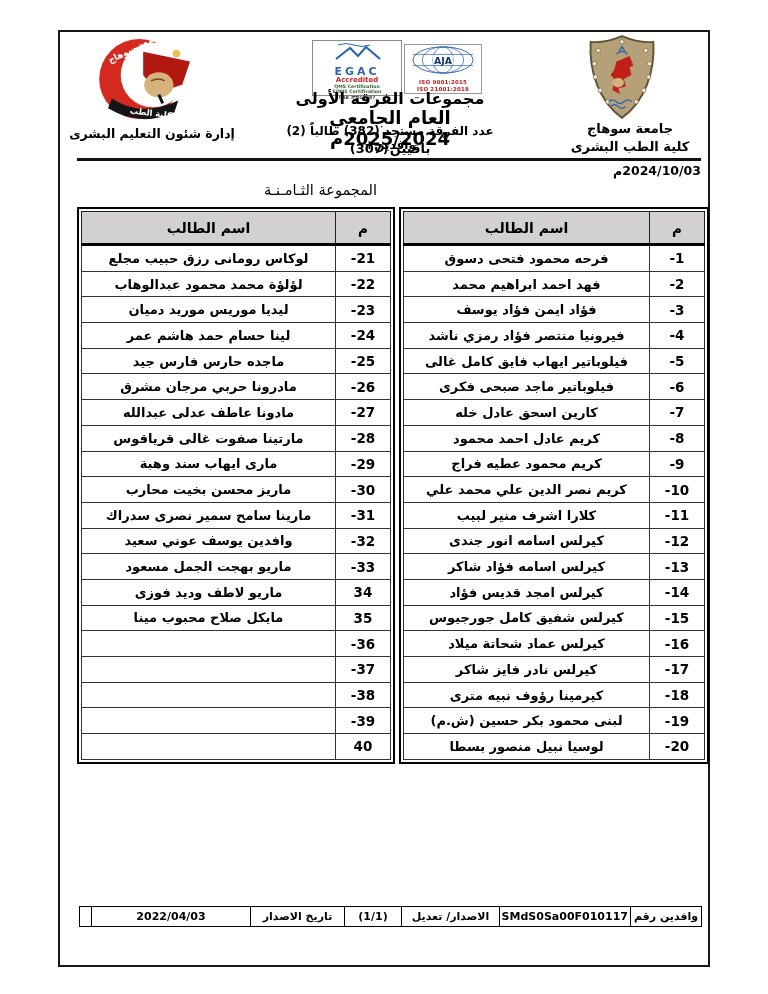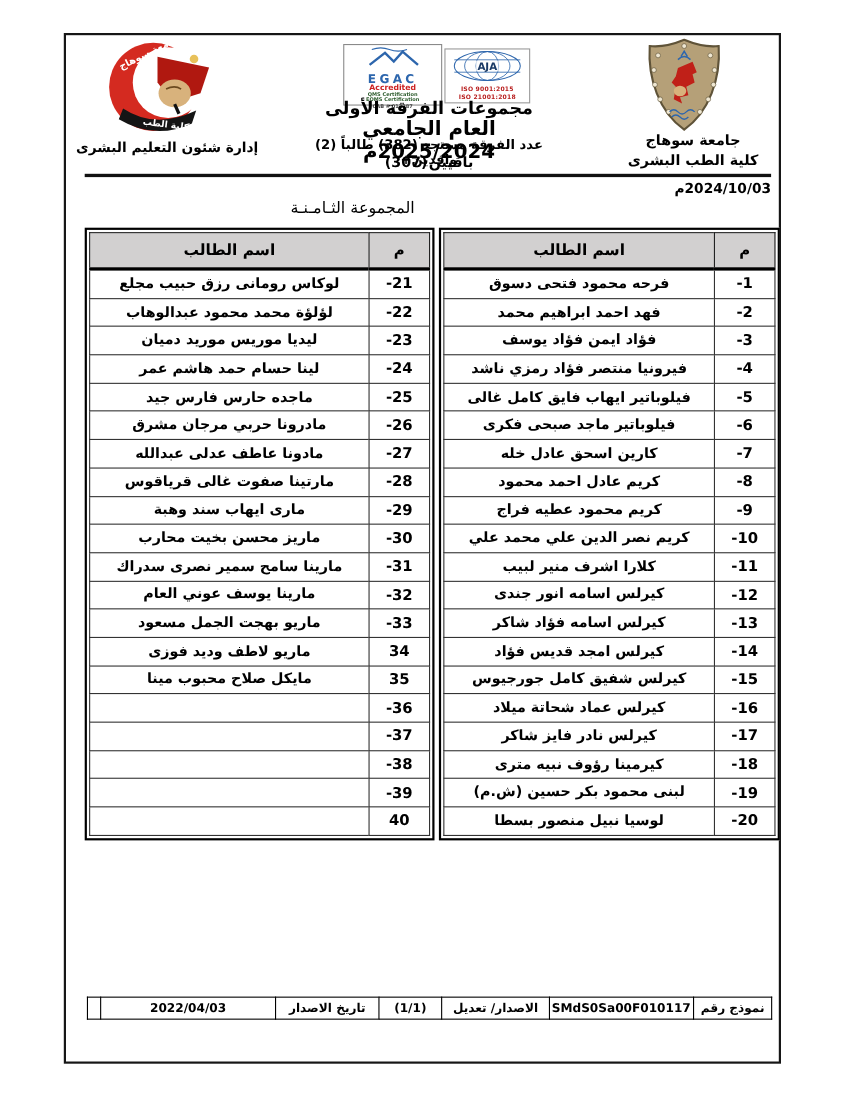--- a/index.html
+++ b/index.html
@@ -299,21 +299,21 @@
             <td class="name" dir="rtl">ماريز محسن بخيت محارب</td>
           </tr>
 
           <tr>
             <td class="num"><span class="ltr">-31</span></td>
             <td class="name" dir="rtl">مارينا سامح سمير نصرى سدراك</td>
           </tr>
 
           <tr>
             <td class="num"><span class="ltr">-32</span></td>
-            <td class="name" dir="rtl">مارينا يوسف عوني العام</td>
+            <td class="name" dir="rtl">وافدين يوسف عوني سعيد</td>
           </tr>
 
           <tr>
             <td class="num"><span class="ltr">-33</span></td>
             <td class="name" dir="rtl">ماريو بهجت الجمل مسعود</td>
           </tr>
 
           <tr>
             <td class="num"><span class="ltr">34</span></td>
             <td class="name" dir="rtl">ماريو لاطف وديد فوزى</td>
@@ -358,21 +358,21 @@
         <col style="width:71px">
           <col style="width:131px">
           <col style="width:98px">
         <col style="width:57px">
           <col style="width:94px">
           <col style="width:159px">
           <col style="width:12px">
       </colgroup>
       <tbody>
           <tr>
-        <td dir="rtl">نموذج رقم</td>
+        <td dir="rtl">وافدين رقم</td>
         <td><span class="ltr">SMdS0Sa00F010117</span></td>
         <td dir="rtl">الاصدار/ تعديل</td>
         <td><span class="ltr">(1/1)</span></td>
         <td dir="rtl">تاريخ الاصدار</td>
         <td><span class="ltr">2022/04/03</span></td>
         <td></td>
       </tr>
     </tbody>
       </table>
   </div>

